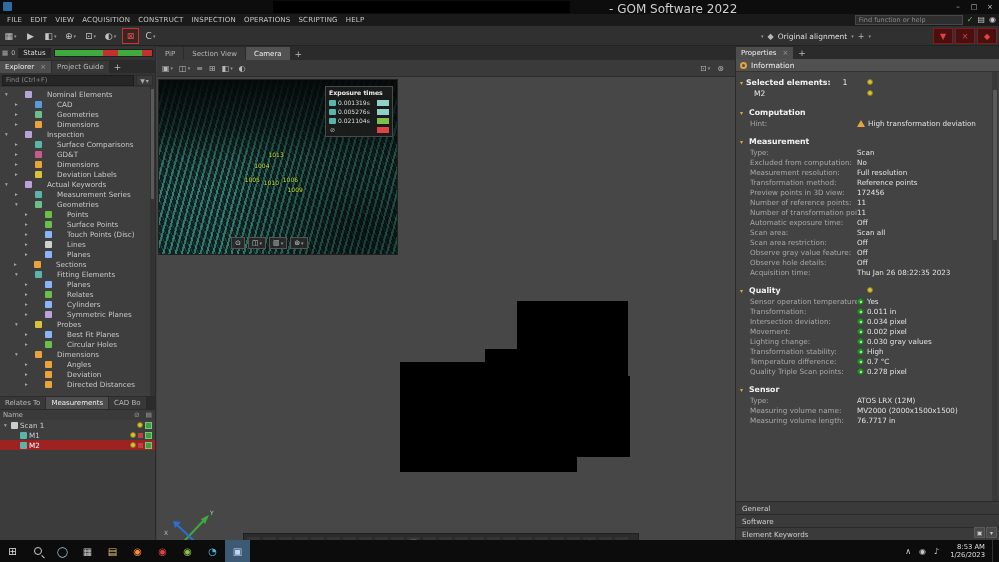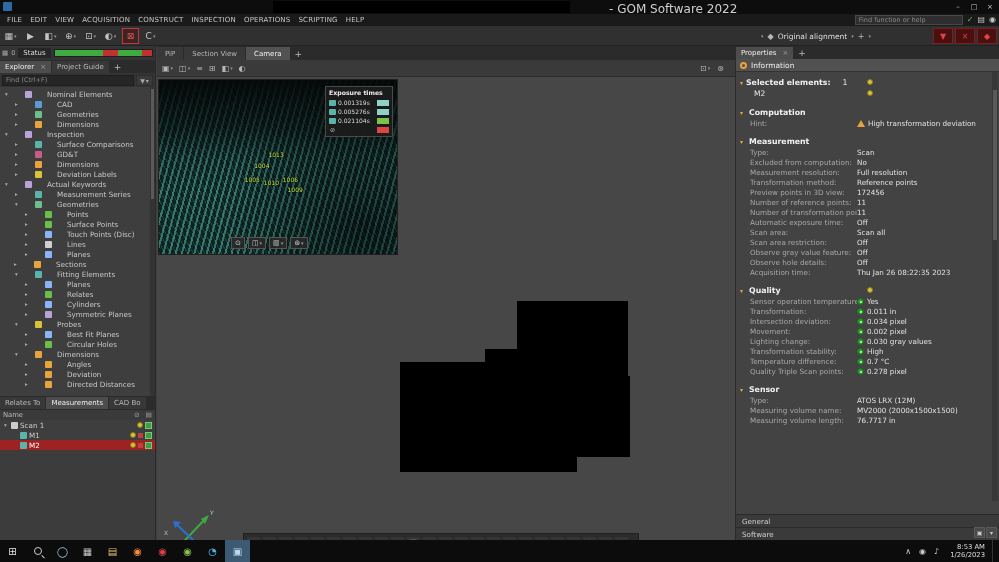--- a/index.html
+++ b/index.html
@@ -794,20 +794,21 @@
         <div class="prop-row">
           <span class="prop-key">Measuring volume length:</span>
           <span class="prop-val">
             <span>76.7717 in</span>
           </span>
         </div>
       </div>
     <div class="rp-bottom">
         <div class="rp-bar">General</div>
         <div class="rp-bar">Software</div>
+        <div class="rp-bar">Element Keywords</div>
       </div>
     <div class="kw-buttons">
         <span class="kw-btn">▣</span>
         <span class="kw-btn">▾</span>
       </div>
   </div>
 
   <div class="taskbar">
     <span style="display:flex;">
         <span class="tb-icon">

